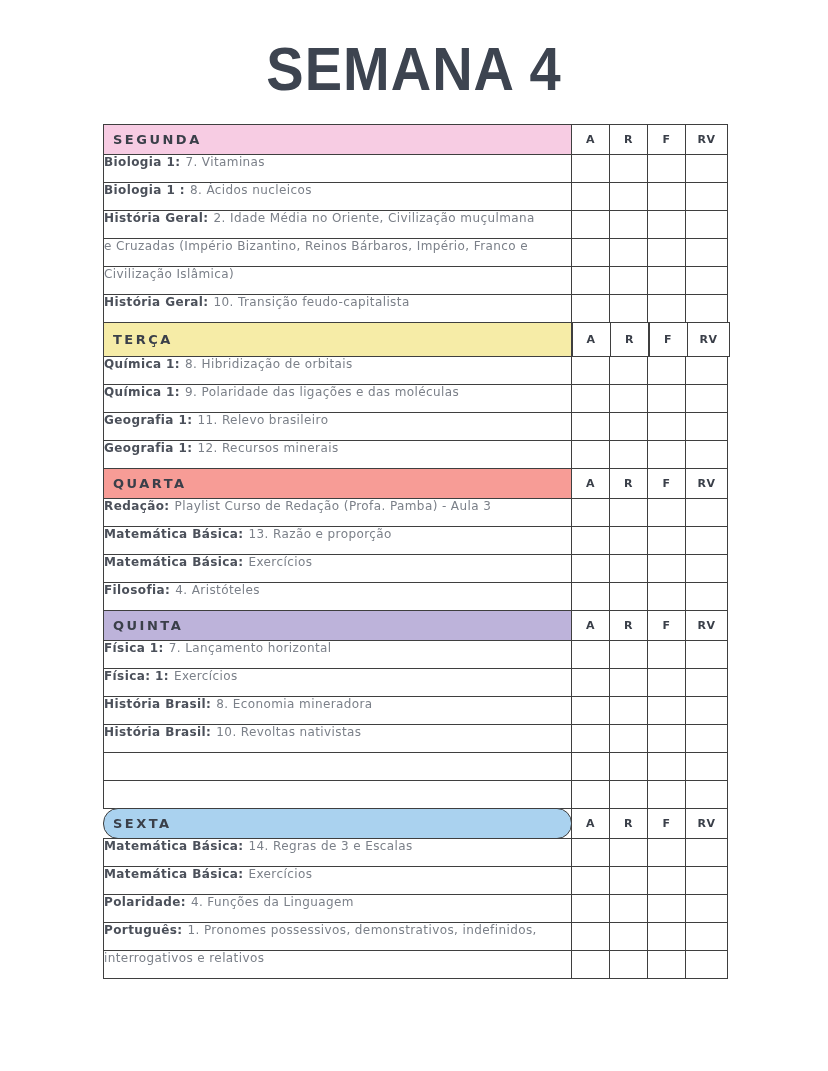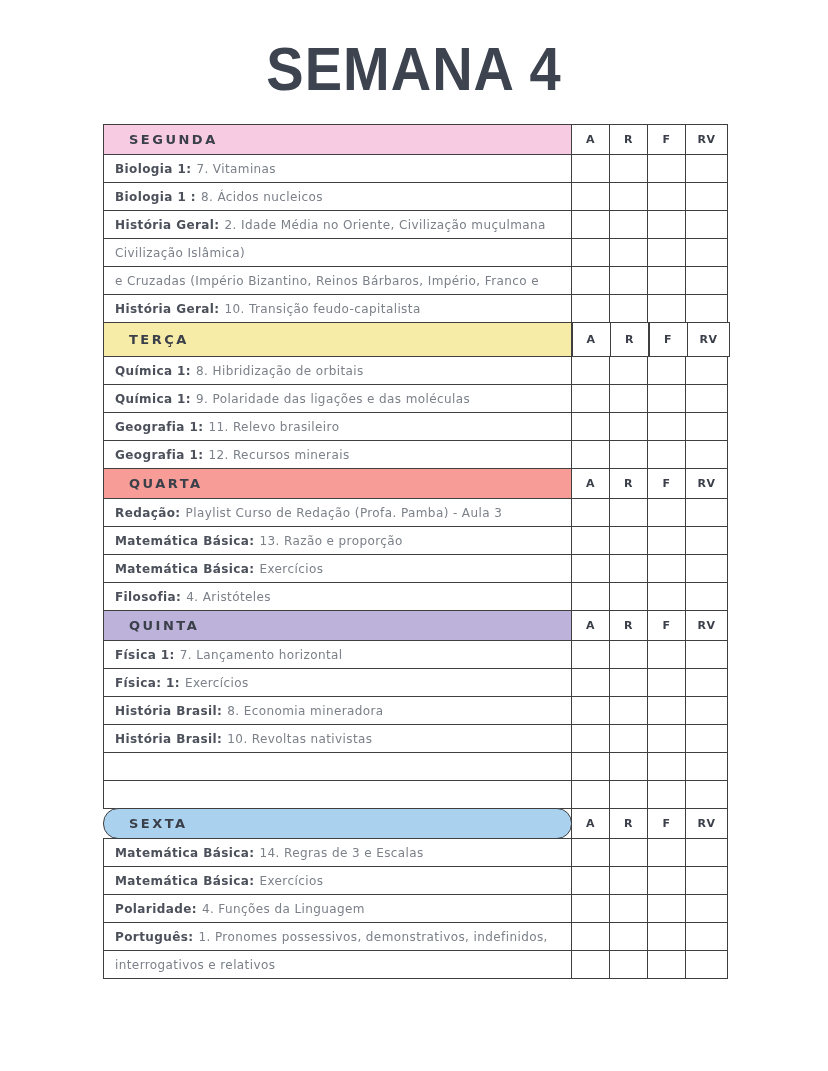--- a/index.html
+++ b/index.html
@@ -43,38 +43,37 @@
   }
   .cell + .cell { margin-left: -1px; }
   .text-cell, .day-cell { width: 469px; }
   .check-cell { width: 39px; }
   .check-cell.rv { width: 43px; }
   .task-row .cell { height: 29px; }
   .header-row .cell { height: 31px; }
   .sec-terca .cell { height: 35px; }
   .day-cell {
     display: flex; align-items: center;
-    padding-left: 25px;
+    padding-left: 9px;
     font-weight: bold;
     font-size: 13px;
     letter-spacing: 2.5px;
     color: #3a3f49;
   }
   .check-cell {
     display: flex; align-items: center; justify-content: center;
   }
   .header-row .check-cell {
     font-weight: bold;
     font-size: 11px;
     letter-spacing: 0.5px;
     color: #3a3f49;
   }
   .text-cell {
-    display: flex; align-items: center;
-    padding-left: 11px;
+    display: flex; 
     font-size: 12px;
     letter-spacing: 0.4px;
     color: #7b8089;
     white-space: nowrap;
     overflow: hidden;
   }
   .lbl {
     font-weight: bold;
     color: #4b505a;
     margin-right: 5px;
@@ -118,30 +117,30 @@
           <span class="lbl">História Geral:</span>
           <span class="txt">2. Idade Média no Oriente, Civilização muçulmana</span>
         </div>
         <div class="cell check-cell"></div>
         <div class="cell check-cell"></div>
         <div class="cell check-cell"></div>
         <div class="cell check-cell rv"></div>
       </div>
       <div class="row task-row">
         <div class="cell text-cell">
+          <span class="txt">e Cruzadas (Império Bizantino, Reinos Bárbaros, Império, Franco e</span>
+        </div>
+        <div class="cell check-cell"></div>
+        <div class="cell check-cell"></div>
+        <div class="cell check-cell"></div>
+        <div class="cell check-cell rv"></div>
+      </div>
+      <div class="row task-row">
+        <div class="cell text-cell">
           <span class="txt">Civilização Islâmica)</span>
-        </div>
-        <div class="cell check-cell"></div>
-        <div class="cell check-cell"></div>
-        <div class="cell check-cell"></div>
-        <div class="cell check-cell rv"></div>
-      </div>
-      <div class="row task-row">
-        <div class="cell text-cell">
-          <span class="txt">e Cruzadas (Império Bizantino, Reinos Bárbaros, Império, Franco e</span>
         </div>
         <div class="cell check-cell"></div>
         <div class="cell check-cell"></div>
         <div class="cell check-cell"></div>
         <div class="cell check-cell rv"></div>
       </div>
       <div class="row task-row">
         <div class="cell text-cell">
           <span class="lbl">História Geral:</span>
           <span class="txt">10. Transição feudo-capitalista</span>

